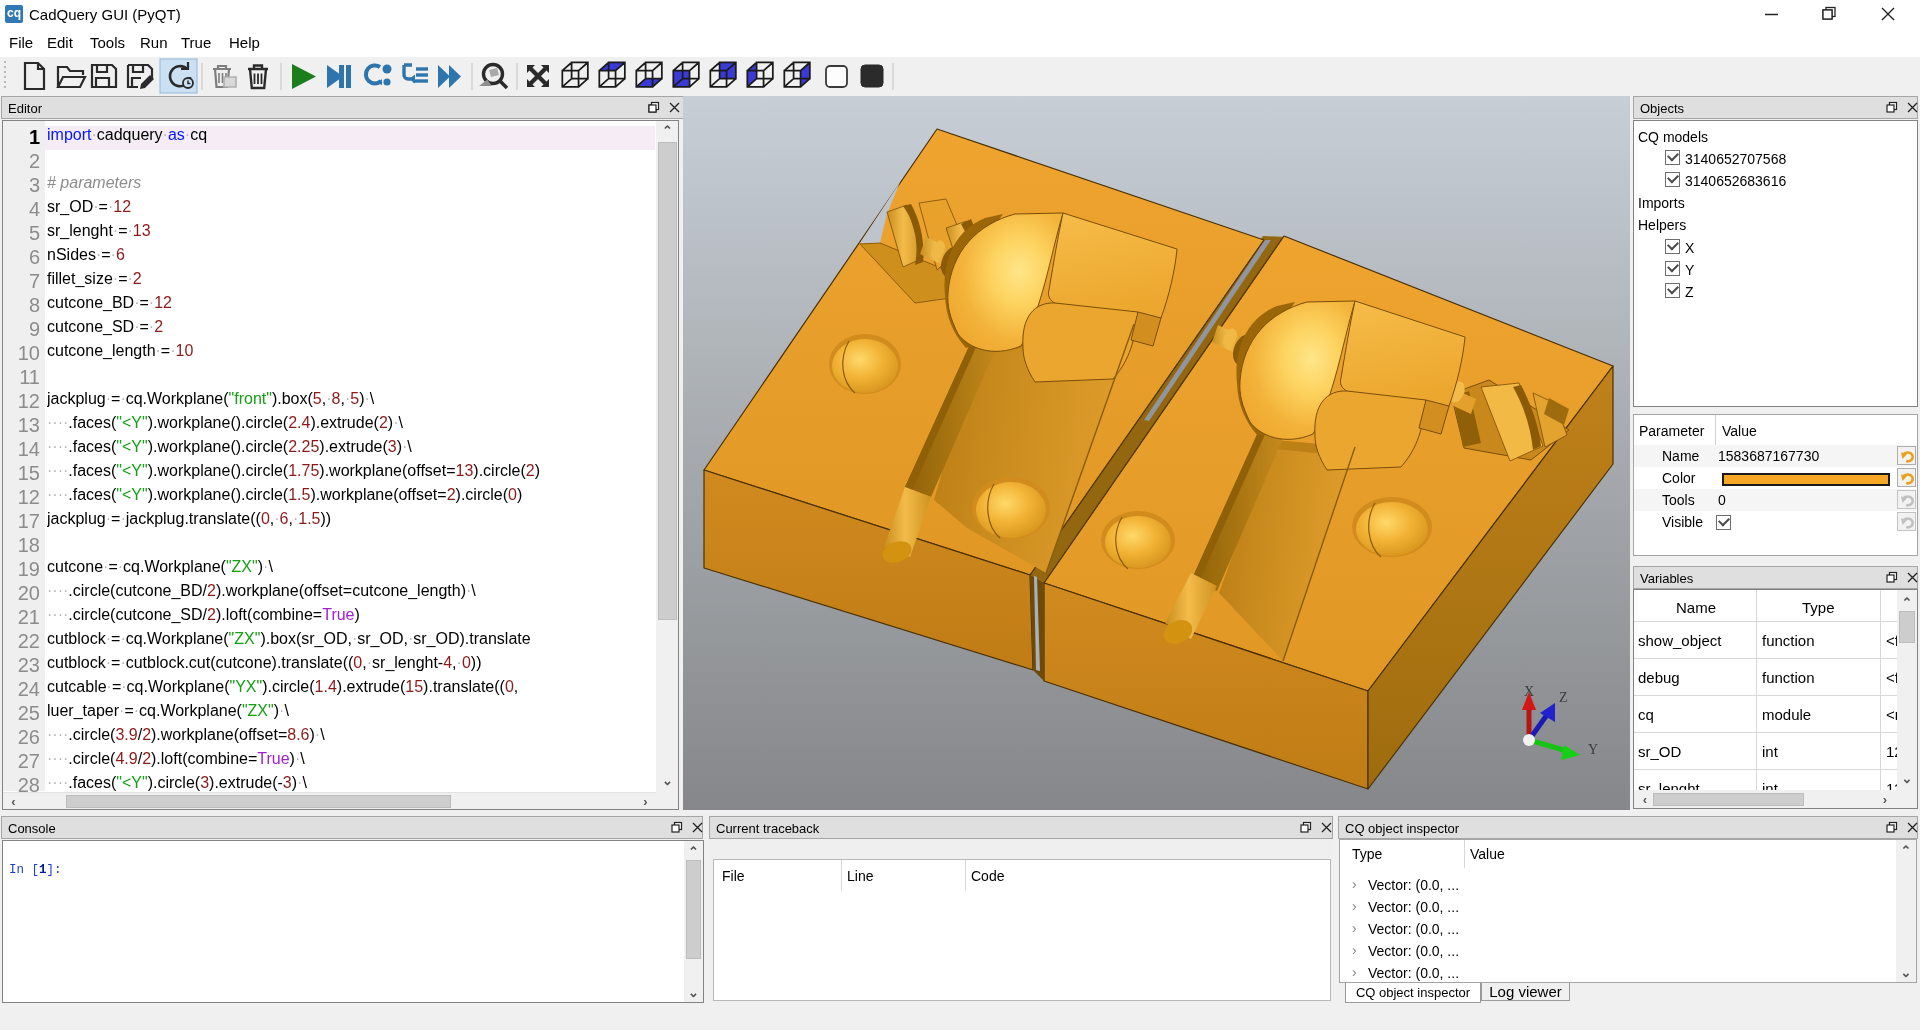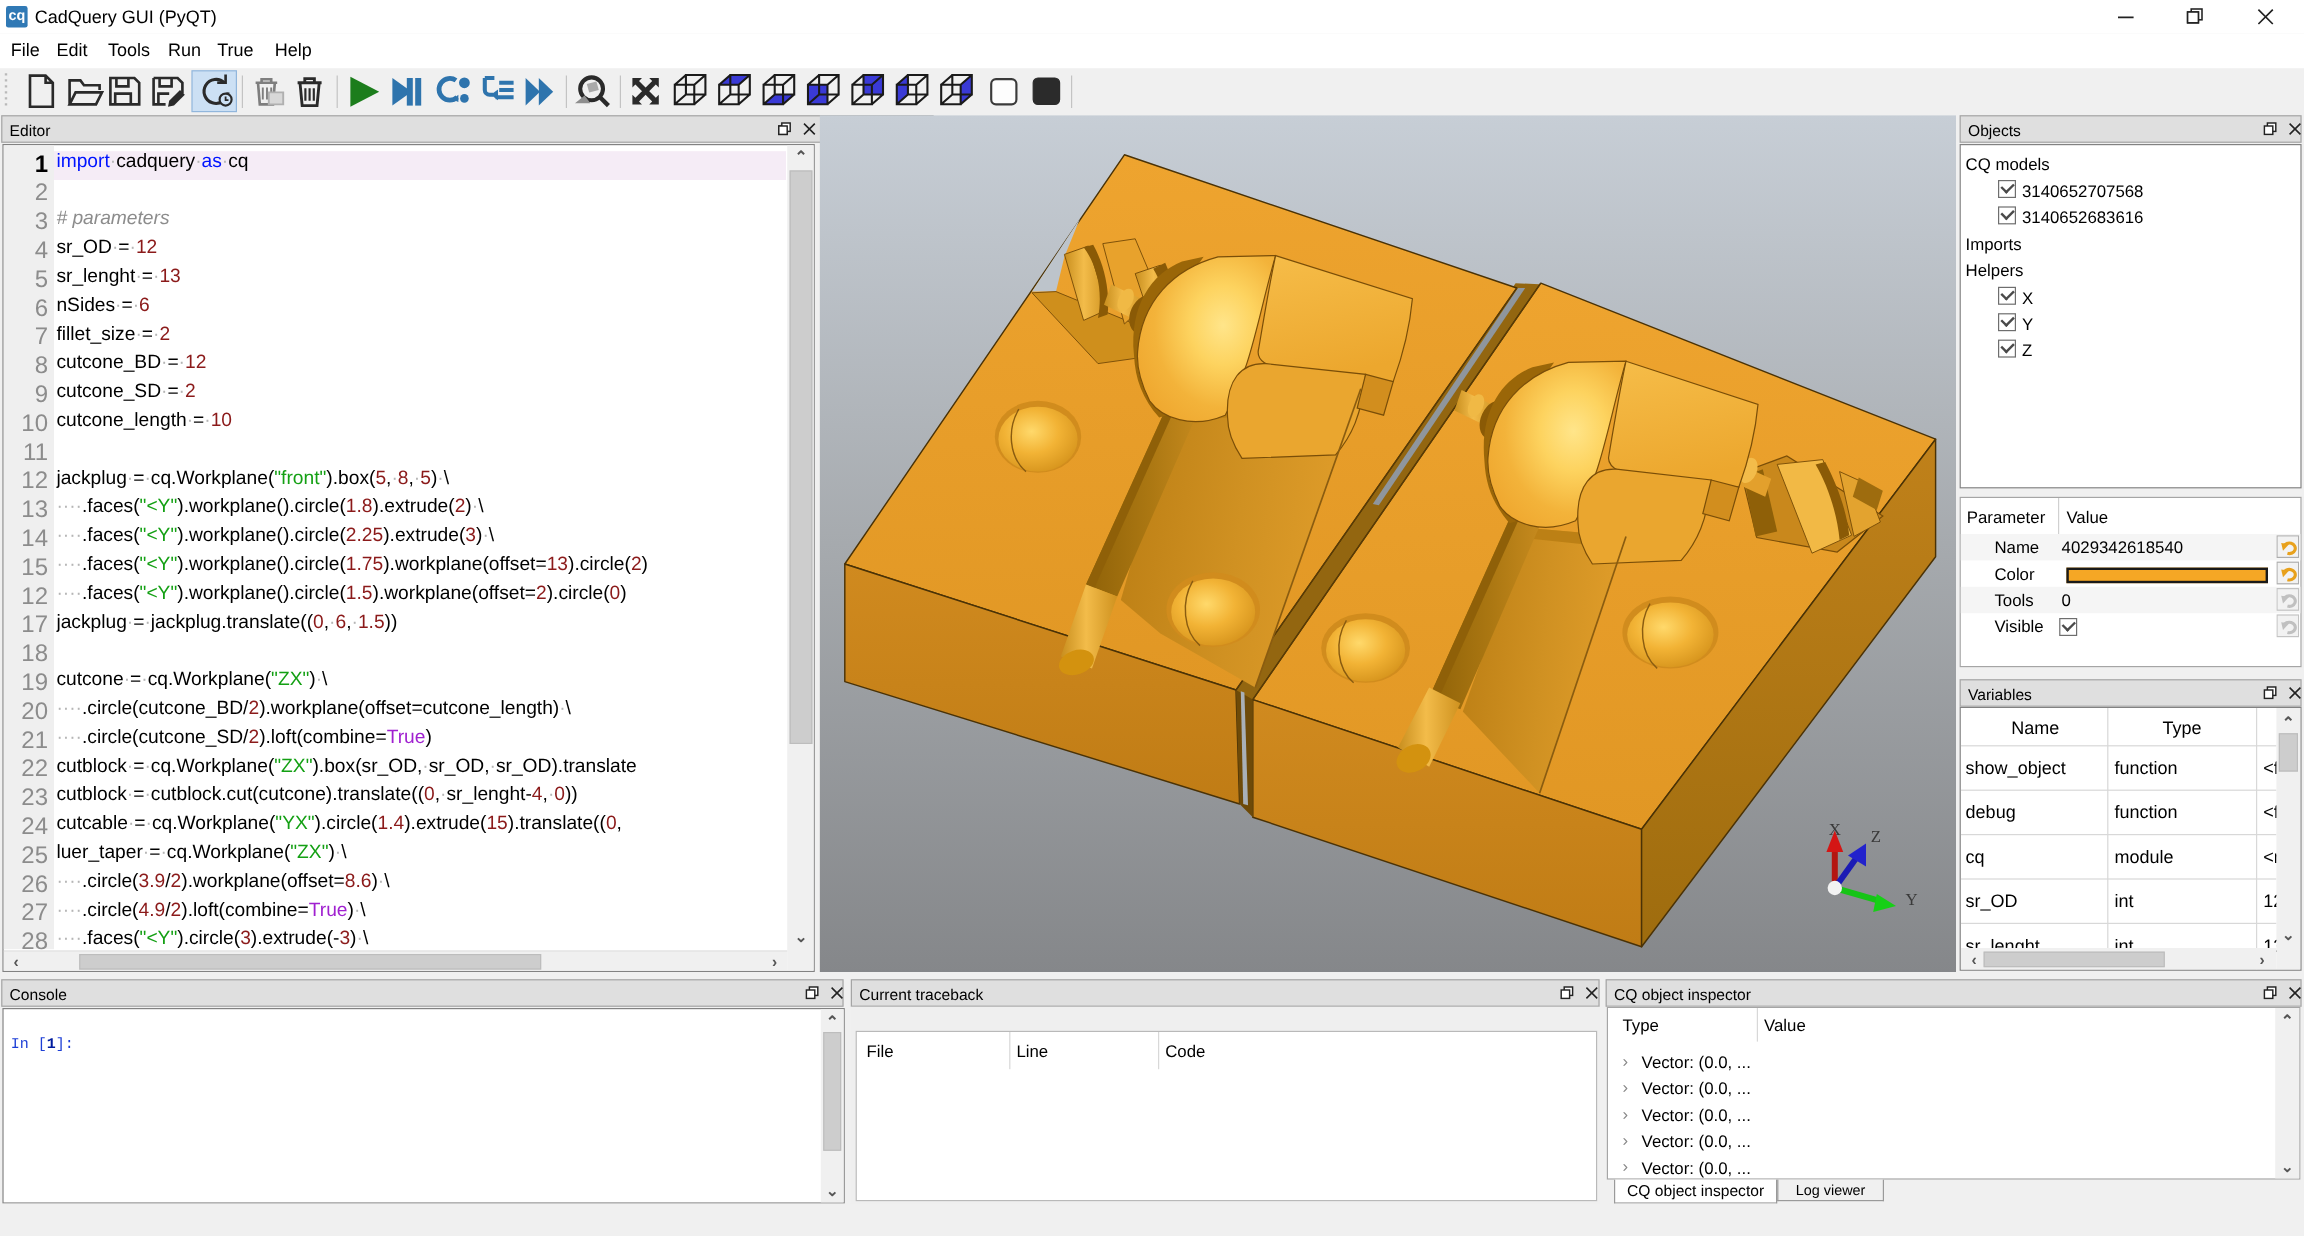--- a/index.html
+++ b/index.html
@@ -207,21 +207,21 @@
 <div class="cl"><span class="cmt"># parameters</span></div>
 <div class="cl">sr_OD<i class="wd">·</i>=<i class="wd">·</i><span class="num">12</span></div>
 <div class="cl">sr_lenght<i class="wd">·</i>=<i class="wd">·</i><span class="num">13</span></div>
 <div class="cl">nSides<i class="wd">·</i>=<i class="wd">·</i><span class="num">6</span></div>
 <div class="cl">fillet_size<i class="wd">·</i>=<i class="wd">·</i><span class="num">2</span></div>
 <div class="cl">cutcone_BD<i class="wd">·</i>=<i class="wd">·</i><span class="num">12</span></div>
 <div class="cl">cutcone_SD<i class="wd">·</i>=<i class="wd">·</i><span class="num">2</span></div>
 <div class="cl">cutcone_length<i class="wd">·</i>=<i class="wd">·</i><span class="num">10</span></div>
 <div class="cl"> </div>
 <div class="cl">jackplug<i class="wd">·</i>=<i class="wd">·</i>cq.Workplane(<span class="str">"front"</span>).box(<span class="num">5</span>,<i class="wd">·</i><span class="num">8</span>,<i class="wd">·</i><span class="num">5</span>)<i class="wd">·</i>\</div>
-<div class="cl"><i class="wd">····</i>.faces(<span class="str">"&lt;Y"</span>).workplane().circle(<span class="num">1.8</span>).extrude(<span class="num">2</span>)<i class="wd">·</i>\</div>
+<div class="cl"><i class="wd">····</i>.faces(<span class="str">"&lt;Y"</span>).workplane().circle(<span class="num">2.4</span>).extrude(<span class="num">2</span>)<i class="wd">·</i>\</div>
 <div class="cl"><i class="wd">····</i>.faces(<span class="str">"&lt;Y"</span>).workplane().circle(<span class="num">2.25</span>).extrude(<span class="num">3</span>)<i class="wd">·</i>\</div>
 <div class="cl"><i class="wd">····</i>.faces(<span class="str">"&lt;Y"</span>).workplane().circle(<span class="num">1.75</span>).workplane(offset=<span class="num">13</span>).circle(<span class="num">2</span>)</div>
 <div class="cl"><i class="wd">····</i>.faces(<span class="str">"&lt;Y"</span>).workplane().circle(<span class="num">1.5</span>).workplane(offset=<span class="num">2</span>).circle(<span class="num">0</span>)</div>
 <div class="cl">jackplug<i class="wd">·</i>=<i class="wd">·</i>jackplug.translate((<span class="num">0</span>,<i class="wd">·</i><span class="num">6</span>,<i class="wd">·</i><span class="num">1.5</span>))</div>
 <div class="cl"> </div>
 <div class="cl">cutcone<i class="wd">·</i>=<i class="wd">·</i>cq.Workplane(<span class="str">"ZX"</span>)<i class="wd">·</i>\</div>
 <div class="cl"><i class="wd">····</i>.circle(cutcone_BD/<span class="num">2</span>).workplane(offset=cutcone_length)<i class="wd">·</i>\</div>
 <div class="cl"><i class="wd">····</i>.circle(cutcone_SD/<span class="num">2</span>).loft(combine=<span class="tru">True</span>)</div>
 <div class="cl">cutblock<i class="wd">·</i>=<i class="wd">·</i>cq.Workplane(<span class="str">"ZX"</span>).box(sr_OD,<i class="wd">·</i>sr_OD,<i class="wd">·</i>sr_OD).translate</div>
 <div class="cl">cutblock<i class="wd">·</i>=<i class="wd">·</i>cutblock.cut(cutcone).translate((<span class="num">0</span>,<i class="wd">·</i>sr_lenght-<span class="num">4</span>,<i class="wd">·</i><span class="num">0</span>))</div>
@@ -448,21 +448,21 @@
       <div class="abs" style="left:51px;top:163px">Z</div>
 </div>
 
 <div class="pbody" style="left:1633px;top:414px;width:285px;height:142px;font-size:14px;border-color:#a5a5a5">
   <div class="abs" style="left:5px;top:8px">Parameter</div>
   <div class="abs" style="left:88px;top:8px">Value</div>
   <div class="abs" style="left:81px;top:0;width:1px;height:30px;background:#d0d0d0"></div>
   <div class="abs" style="left:0;top:30px;width:283px;height:22px;background:#f5f5f5"></div>
   <div class="abs" style="left:0;top:74px;width:283px;height:22px;background:#f5f5f5"></div>
   <div class="abs" style="left:28px;top:33px">Name</div>
-      <div class="abs" style="left:84px;top:33px">4029342618540</div>
+      <div class="abs" style="left:84px;top:33px">1583687167730</div>
   <div class="abs" style="left:28px;top:55px">Color</div>
       <div class="abs" style="left:88px;top:58px;width:168px;height:13px;background:#f5a725;border:2px solid #1a1a1a"></div>
   <div class="abs" style="left:28px;top:77px">Tools</div>
       <div class="abs" style="left:84px;top:77px">0</div>
   <div class="abs" style="left:28px;top:99px">Visible</div>
       <div class="chk" style="left:82px;top:100px"></div>
   <svg class="abs" style="left:263px;top:31px" width="19" height="90">
     <g>
           <rect x="0.5" y="0.5" width="18" height="18" fill="#f2f2f2" stroke="#adadad"></rect>
           <path d="M5.5 13 L4 6.5 L10.5 7.5 Z" fill="#e8a11c" stroke="none"></path>
@@ -587,16 +587,16 @@
   <div class="abs" style="left:12px;top:102px;color:#888">›</div>
       <div class="abs" style="left:28px;top:103px">Vector: (0.0, ...</div>
   <div class="abs" style="left:12px;top:124px;color:#888">›</div>
       <div class="abs" style="left:28px;top:125px">Vector: (0.0, ...</div>
   <div class="sb" style="left:556px;top:0;width:20px;height:142px"></div>
   <div class="arr" style="left:556px;top:4px;width:20px">⌃</div>
   <div class="arr" style="left:556px;top:126px;width:20px">⌄</div>
 </div>
 
 <div class="abs" style="left:1345px;top:983px;width:136px;height:20px;background:#fff;border:1px solid #9a9a9a;border-top:none;font-size:13px;text-align:center;line-height:19px">CQ object inspector</div>
-<div class="abs" style="left:1481px;top:983px;width:89px;height:18px;background:#f0f0f0;border:1px solid #9a9a9a;border-top:none;font-size:12px;text-align:center;line-height:18px">Log viewer</div>
+<div class="abs" style="left:1481px;top:983px;width:89px;height:18px;background:#f0f0f0;border:1px solid #9a9a9a;border-top:none;font-size:15px;text-align:center;line-height:18px">Log viewer</div>
 </div>
 
 <div class="abs" style="left:0;top:1003px;width:1920px;height:27px;background:#f0f0f0"></div>
 
 </body></html>

